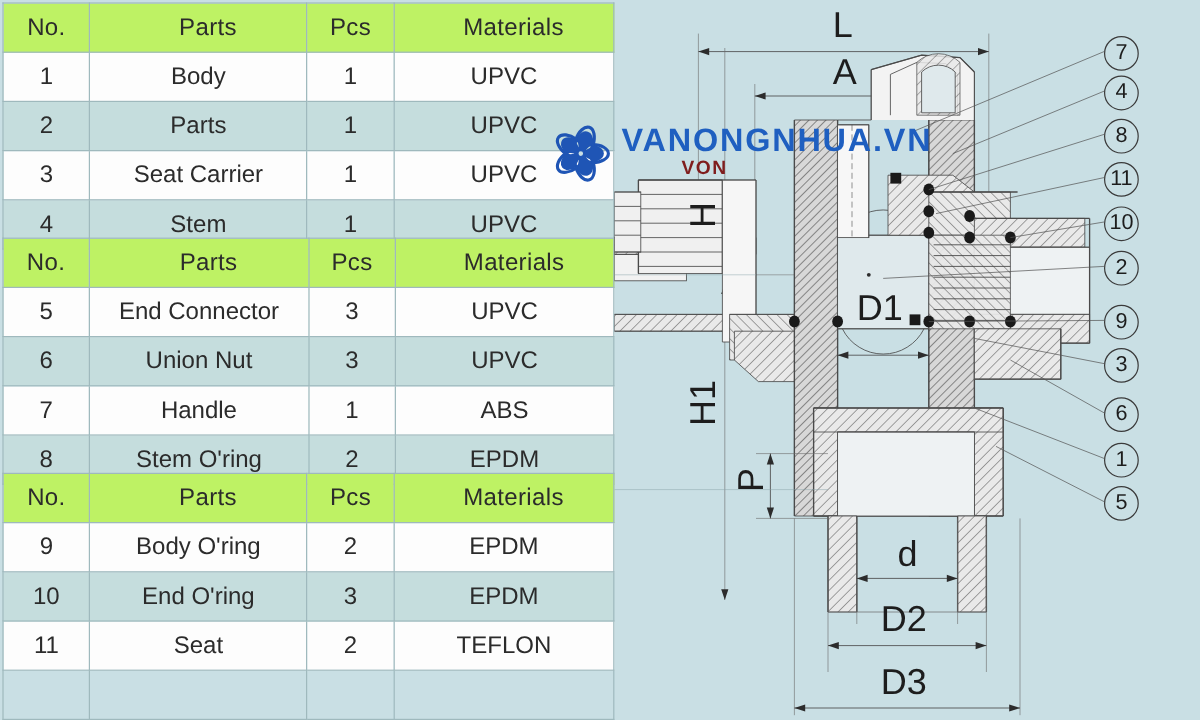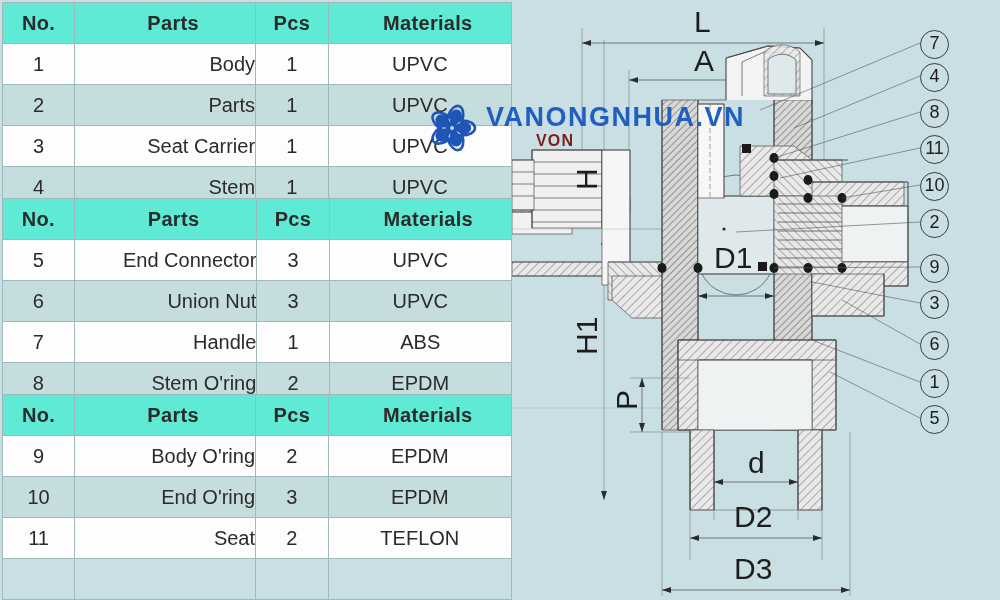--- a/index.html
+++ b/index.html
@@ -15,37 +15,37 @@
   .tables{position:absolute;left:0;top:0;width:512px;height:600px;}
   .ptable{position:absolute;left:2px;border-collapse:collapse;table-layout:fixed;}
   .ptable td,.ptable th{
     border:1px solid #9fb9bd;
     font-size:20px;color:#2b2b2b;
     padding:0;height:40px;vertical-align:middle;
     font-weight:400;
     background:#fdfdfd;
   }
   .ptable th{
-    font-weight:bold;text-align:center;background:#5eead4;letter-spacing:.3px;
+    font-weight:normal;text-align:center;background:#bef264;letter-spacing:.3px;
   }
   .ptable tr.alt td{background:#c5dddd;}
   .ptable tr.blank td{background:#c9dfe4;}
   .c-no{width:76px;text-align:center;}
-  .c-parts{width:178px;text-align:right;padding-left:14px;}
+  .c-parts{width:178px;text-align:center;padding-left:14px;}
   .c-pcs{width:76px;text-align:center;}
   .c-mat{width:176px;text-align:center;padding-left:12px;font-size:18px;}
   .ptable th.c-parts,.ptable th.c-mat{text-align:center;padding-left:16px;}
 
   #tableA{top:2px;}
   #tableB{top:198px;}
   #tableC{top:394px;}
 
   
   .watermark{
-    position:absolute;left:424px;top:96px;width:270px;height:62px;
+    position:absolute;left:456px;top:96px;width:270px;height:62px;
     pointer-events:none;z-index:40;
   }
   .wm-logo{position:absolute;left:0;top:4px;width:56px;height:56px;}
   .wm-text{
     position:absolute;left:62px;top:6px;
     font-size:27px;font-weight:bold;color:#1f5fc0;letter-spacing:1.5px;
     font-family:"Liberation Sans", sans-serif;
     white-space:nowrap;
   }
   .wm-sub{

